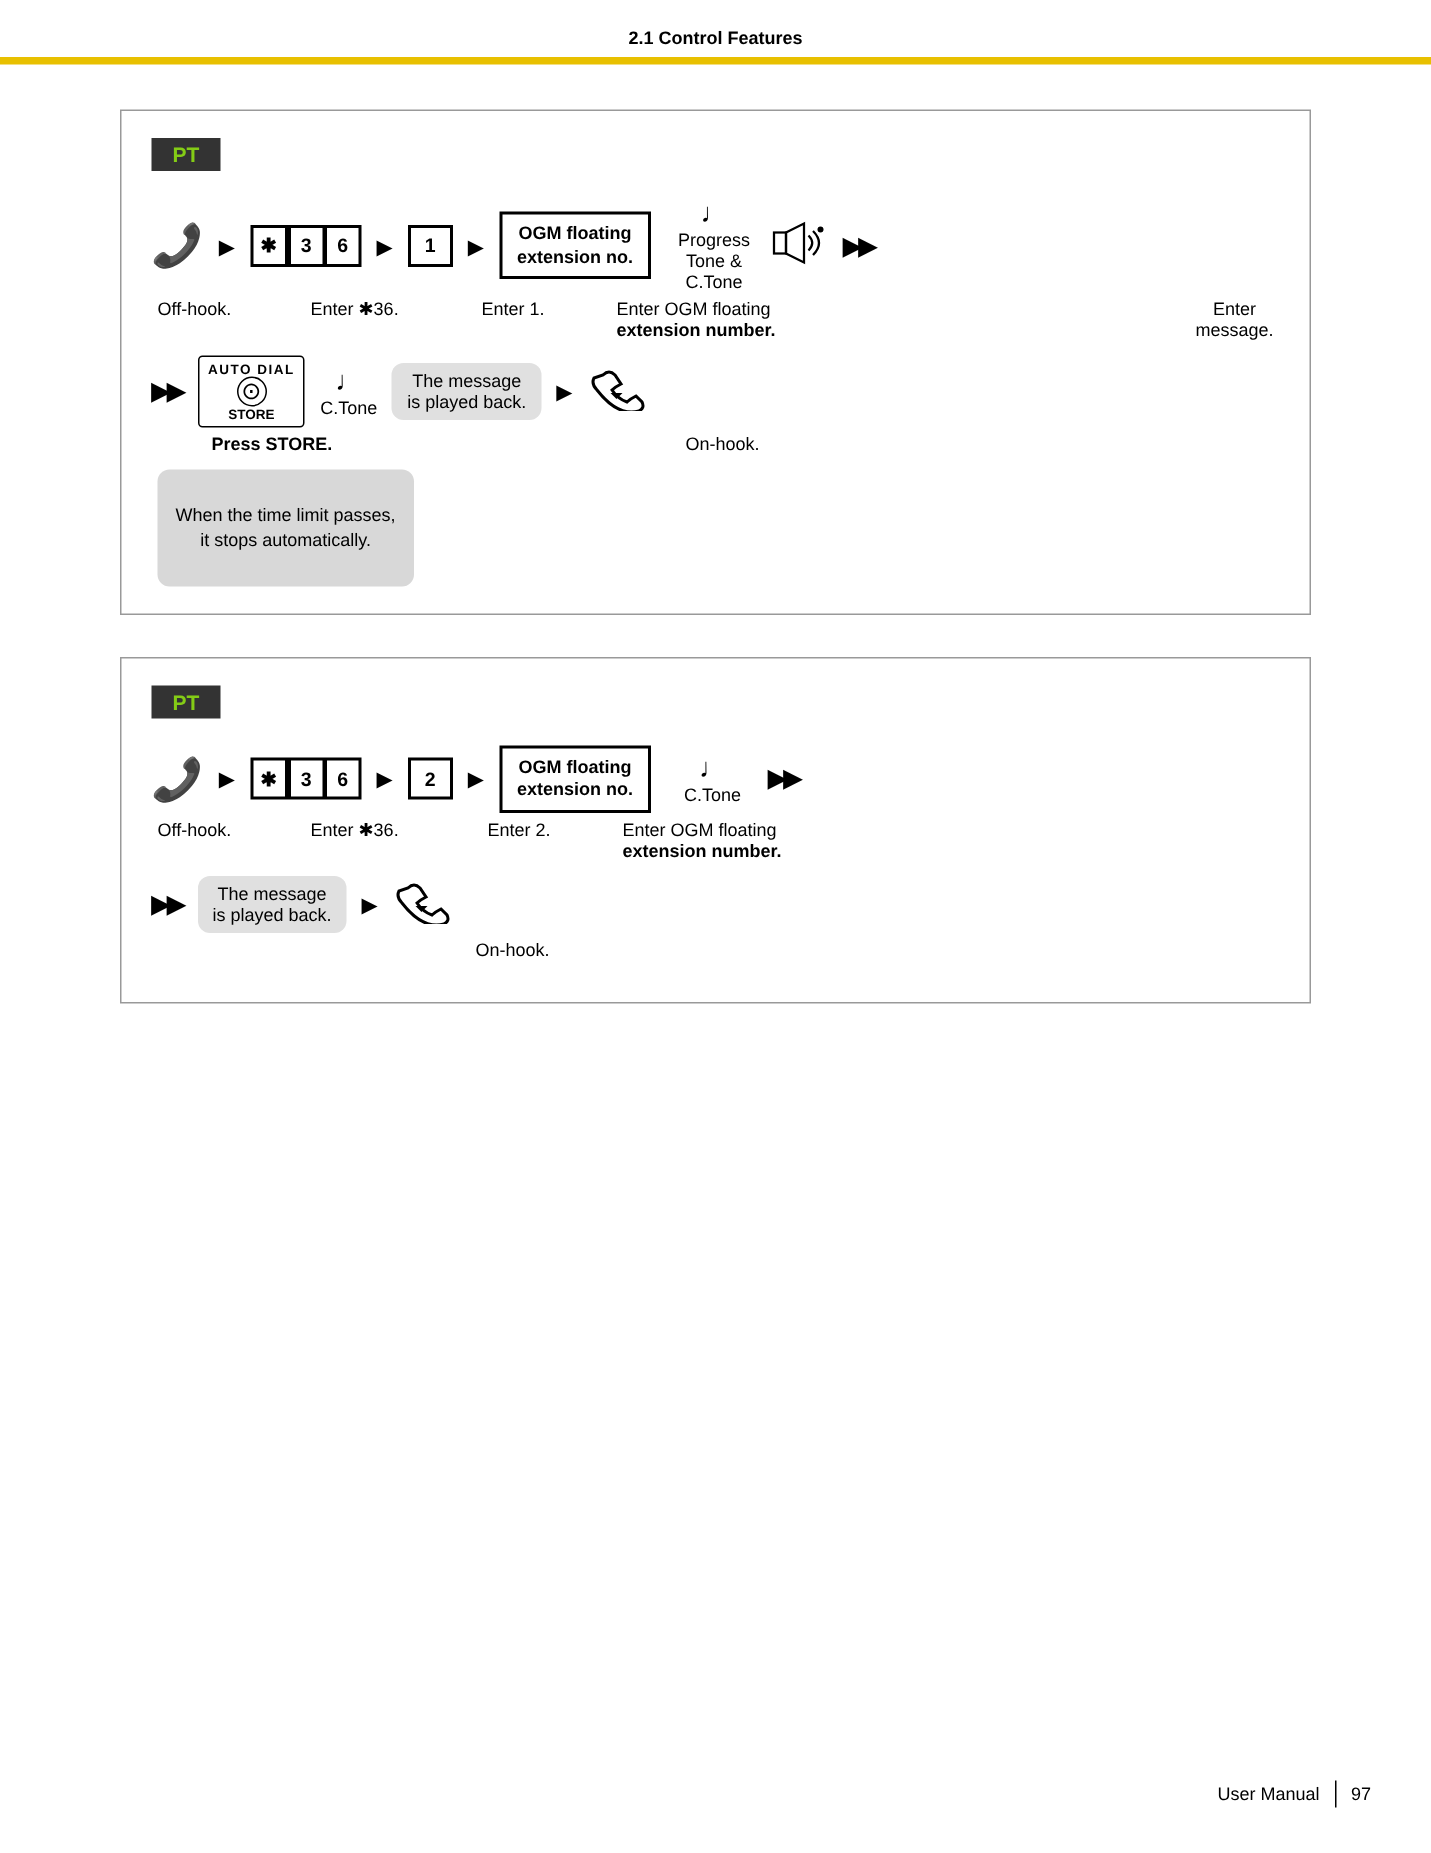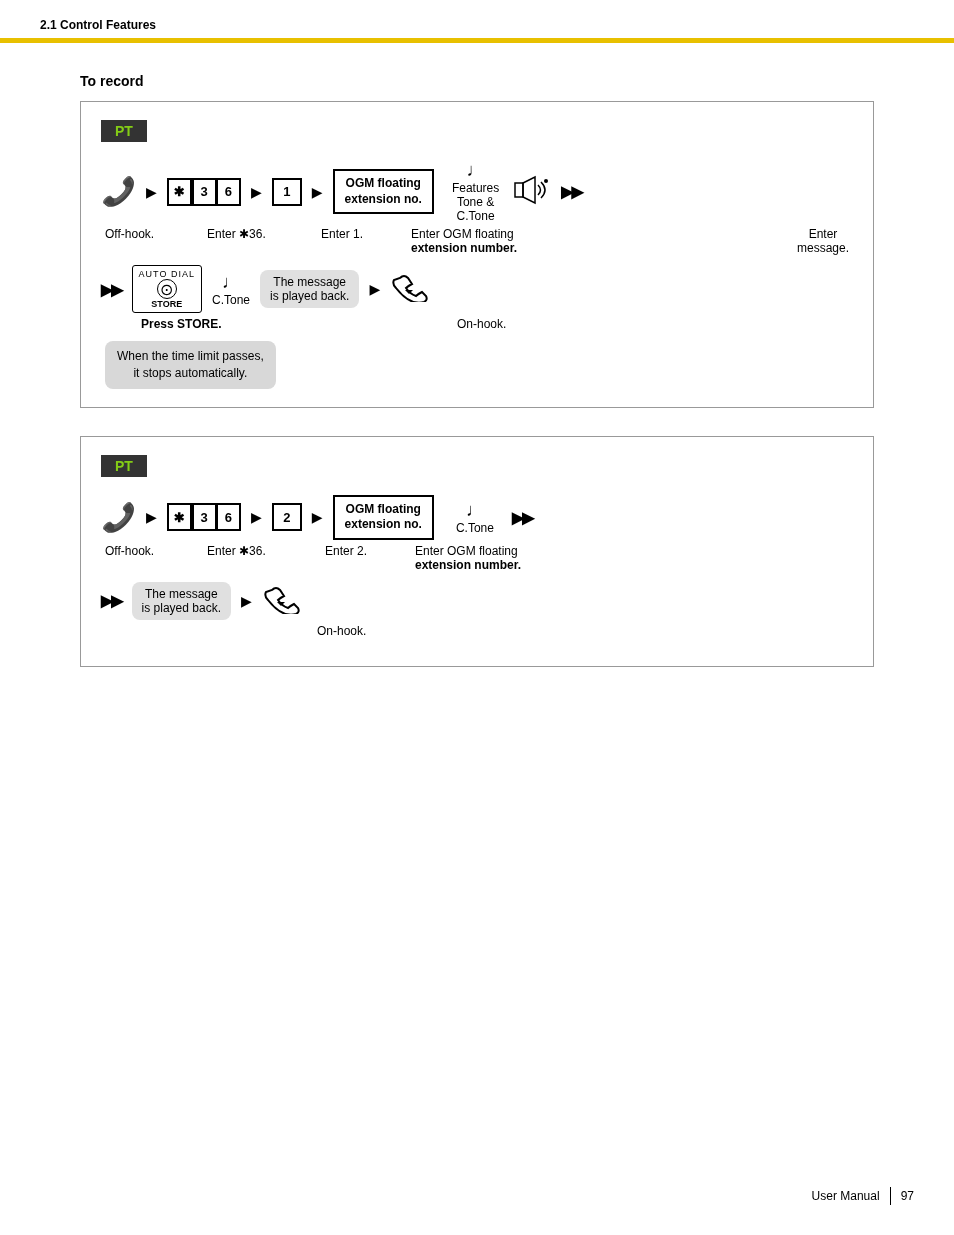--- a/index.html
+++ b/index.html
@@ -8,21 +8,21 @@
       font-size: 13px;
       background: #fff;
       color: #000;
       width: 954px;
       min-height: 1235px;
       position: relative;
     }
 
     .page-header {
       display: flex;
-      justify-content: flex-start;
+      justify-content: center;
       padding: 18px 40px 6px 40px;
       border-bottom: 2px solid #e8c000;
       margin-bottom: 0;
     }
 
     .header-title {
       font-size: 12px;
       font-weight: bold;
       color: #000;
     }
@@ -169,21 +169,21 @@
 
     .lbl-bold {
       font-size: 12px;
       font-weight: bold;
     }
 
     
     .note-bubble {
       background: #d8d8d8;
       border-radius: 8px;
-      padding: 7px 12px;
+      padding: 22px 12px;
       font-size: 12px;
       display: inline-block;
       text-align: center;
       line-height: 1.4;
     }
 
     .page-footer {
       position: absolute;
       bottom: 30px;
       right: 40px;
@@ -230,23 +230,20 @@
 <div class="page-header">
   <span class="header-title">2.1 Control Features</span>
 </div>
 
 <div style="height:3px;background:#e8c000;margin:0 0 0 0;"></div>
 
 <div class="page-content">
 
 
   <div class="diagram-section">
-    <div class="section-title">
-      <span>To record</span>
-    </div>
 
     <div class="diagram-box">
 
       <div>
         <span class="pt-label">PT</span>
       </div>
 
       <div class="diagram-inner-row">
 
         <span class="phone-offhook">📞</span>
@@ -265,21 +262,21 @@
 
         <span class="arrow">▶</span>
 
         <span class="ogm-box">
           <span>OGM floating</span><br>
           <span>extension no.</span>
         </span>
 
         <span class="tone-area" style="margin-left:8px;">
           <span class="music-note">♩</span>
-          <span>Features</span>
+          <span>Progress</span>
           <span>Tone &amp;</span>
           <span>C.Tone</span>
         </span>
 
         <span style="margin-left:4px;">
           <svg width="38" height="30" viewBox="0 0 38 30">
 
             <rect x="2" y="8" width="8" height="14" fill="none" stroke="#000" stroke-width="1.5"></rect>
             <polygon points="10,8 22,2 22,28 10,22" fill="none" stroke="#000" stroke-width="1.5"></polygon>
 
@@ -309,21 +306,21 @@
           <span>Enter</span><br>
           <span>message.</span>
         </span>
       </div>
 
       <div class="diagram-inner-row" style="margin-top:6px;">
 
         <span class="double-arrow">▶▶</span>
 
         <span class="store-btn">
-          <span style="font-size:9px;font-weight:normal;letter-spacing:1px;">AUTO DIAL</span>
+          <span style="font-size:9px;font-weight:bold;letter-spacing:1px;">AUTO DIAL</span>
           <span style="font-size:16px;border:1px solid #000;border-radius:50%;width:20px;height:20px;display:flex;align-items:center;justify-content:center;">⊙</span>
           <span style="font-size:9px;font-weight:bold;">STORE</span>
         </span>
 
         <span class="tone-area">
           <span class="music-note">♩</span>
           <span>C.Tone</span>
         </span>
 
         <span class="callout">

